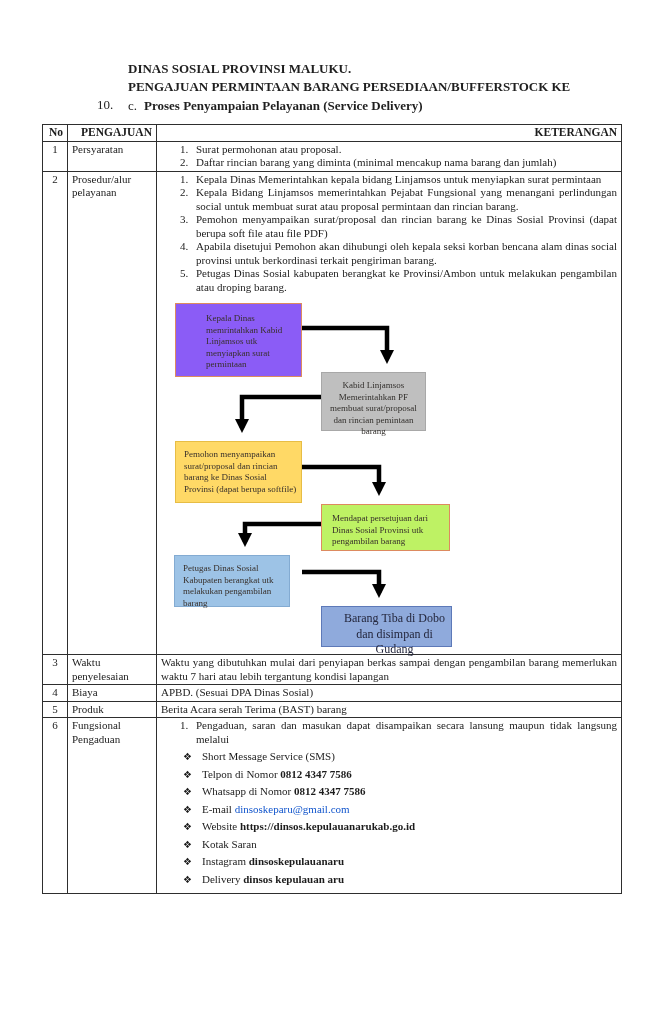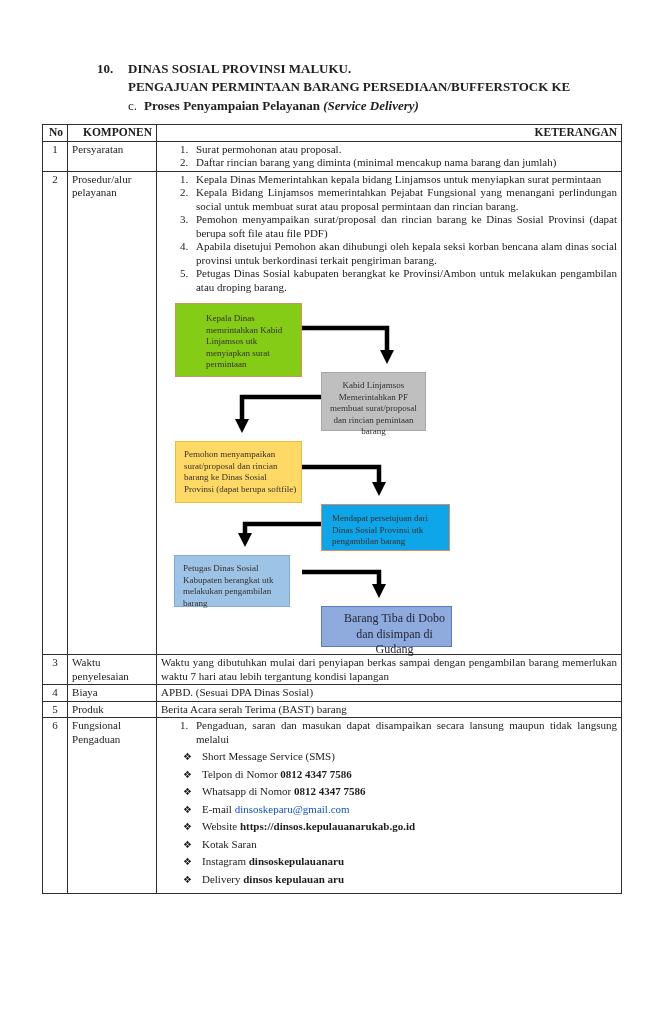--- a/index.html
+++ b/index.html
@@ -5,26 +5,26 @@
   * { margin:0; padding:0; box-sizing:border-box; }
   html,body { background:#ffffff; }
   .page {
     position:relative; width:667px; height:1024px; margin:0 auto;
     background:#ffffff; font-family:"Liberation Serif", serif; color:#1f1f1f;
     overflow:hidden;
   }
 
   
   .heading { position:absolute; left:97px; top:60px; width:528px; display:flex; }
-  .heading-num { width:31px; font-weight:bold; font-size:13px; line-height:18px; }
+  .heading-num { width:31px; font-weight:normal; font-size:13px; line-height:18px;margin-top:36px; }
   .heading-body { width:497px; font-weight:bold; font-size:13px; line-height:18px; }
   .subtitle { position:absolute; left:128px; top:97px; font-size:13px; line-height:18px; }
   .subtitle .c-pre { font-weight:normal; margin-right:7px; }
   .subtitle .sub-main { font-weight:bold; }
-  .subtitle .sub-ital { font-weight:bold; font-style:italic; }
+  .subtitle .sub-ital { font-weight:bold; }
 
   
   table.doc { position:absolute; left:42px; top:124px; width:580px;
     border-collapse:collapse; font-size:11px; line-height:13.5px; color:#1c1c1c; }
   table.doc th, table.doc td { border:1px solid #2e2e2e; vertical-align:top; padding:1px 4px; }
   col.c-no { width:26px; } col.c-komp { width:94px; } col.c-ket { width:460px; }
   th { font-size:11.5px; text-align:right; padding:1px 2px; }
   td.no-cell { text-align:center; }
   td.komp-cell { padding-left:6px; }
 
@@ -37,24 +37,24 @@
   
   ul.bullets { list-style:none; margin:2px 0 4px 0; padding-left:22px; }
   ul.bullets li { display:flex; line-height:17.5px; }
   .glyph { width:19px; flex:0 0 19px; font-size:10px; }
   .v-bold { font-weight:bold; }
   .v-link { color:#1155cc; }
 
   
   .flowchart { position:relative; height:354px; width:456px; margin-top:5px; }
   .fc-box { position:absolute; font-size:9px; line-height:11.5px; color:#38302b; }
-  .fc-1 { left:14px;  top:4px;   width:127px; height:74px; background:#84cc16; border:1px solid #dd8a60; padding:9px 4px 0 30px; }
+  .fc-1 { left:14px;  top:4px;   width:127px; height:74px; background:#8b5cf6; border:1px solid #dd8a60; padding:9px 4px 0 30px; }
   .fc-2 { left:160px; top:73px;  width:105px; height:59px; background:#bfbfbf; border:1px solid #a8a8a8; padding:7px 4px 0 4px; text-align:center; color:#33302d; }
   .fc-3 { left:14px;  top:142px; width:127px; height:62px; background:#ffd966; border:1px solid #e7bd45; padding:7px 3px 0 8px; }
-  .fc-4 { left:160px; top:205px; width:129px; height:47px; background:#0ea5e9; border:1px solid #dd8a60; padding:8px 4px 0 10px; }
+  .fc-4 { left:160px; top:205px; width:129px; height:47px; background:#bef264; border:1px solid #dd8a60; padding:8px 4px 0 10px; }
   .fc-5 { left:13px;  top:256px; width:116px; height:52px; background:#9dc3e6; border:1px solid #83abd2; padding:7px 3px 0 8px; }
   .fc-6 { left:160px; top:307px; width:131px; height:41px; background:#8faadc; border:1px solid #5d79b8;
           padding:4px 3px 0 19px; text-align:center; font-size:12px; line-height:15.5px; color:#23263c; }
   .fc-arrows { position:absolute; left:0; top:0; width:456px; height:354px; pointer-events:none; }
 </style>
 </head>
 <body>
 
 <div class="page">
 
@@ -71,21 +71,21 @@
 
   <table class="doc">
     <colgroup>
         <col class="c-no">
         <col class="c-komp">
         <col class="c-ket">
       </colgroup>
     <tbody>
         <tr>
       <th>No</th>
-      <th>KOMPONEN</th>
+      <th>PENGAJUAN</th>
       <th>KETERANGAN</th>
     </tr>
 
     <tr style="height:28px;">
       <td class="no-cell">1</td>
       <td class="komp-cell">Persyaratan</td>
       <td>
         <ol class="numlist">
           <li>Surat permohonan atau proposal.</li>
           <li>Daftar rincian barang yang diminta (minimal mencakup nama barang dan jumlah)</li>

